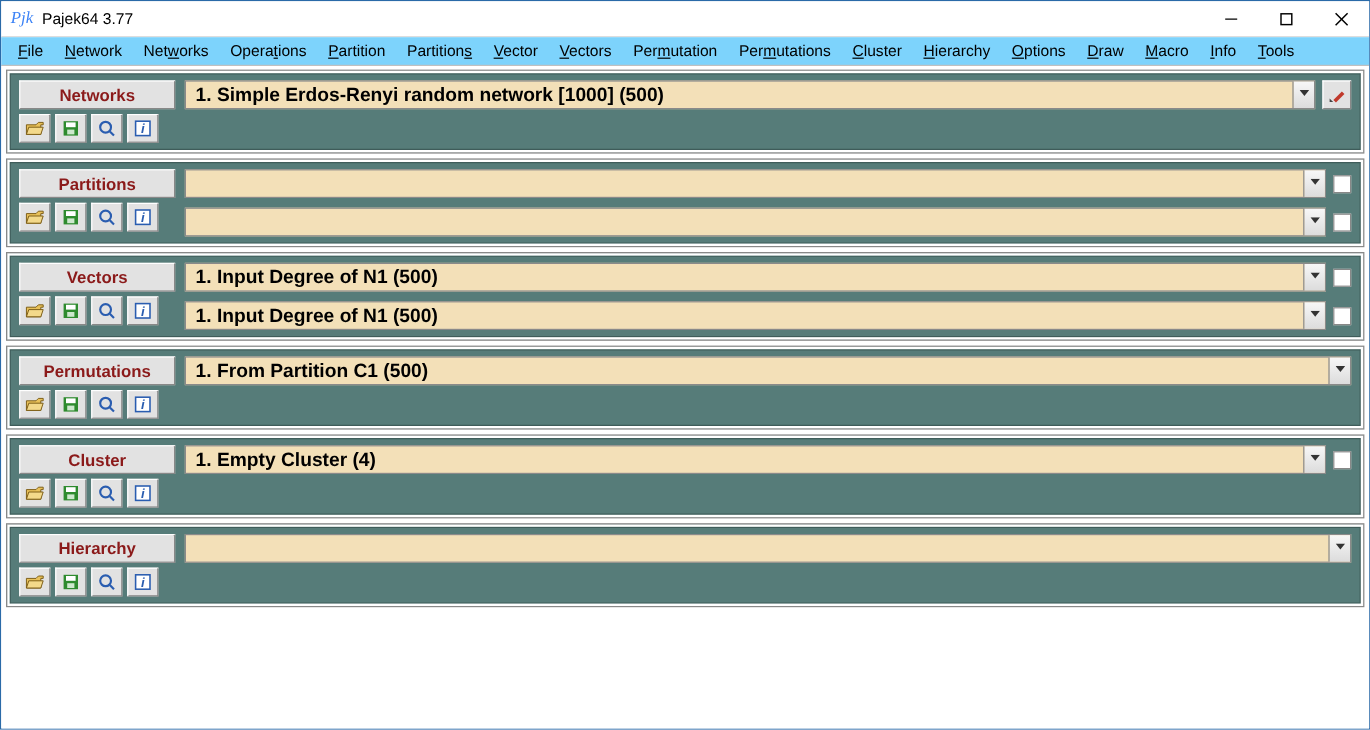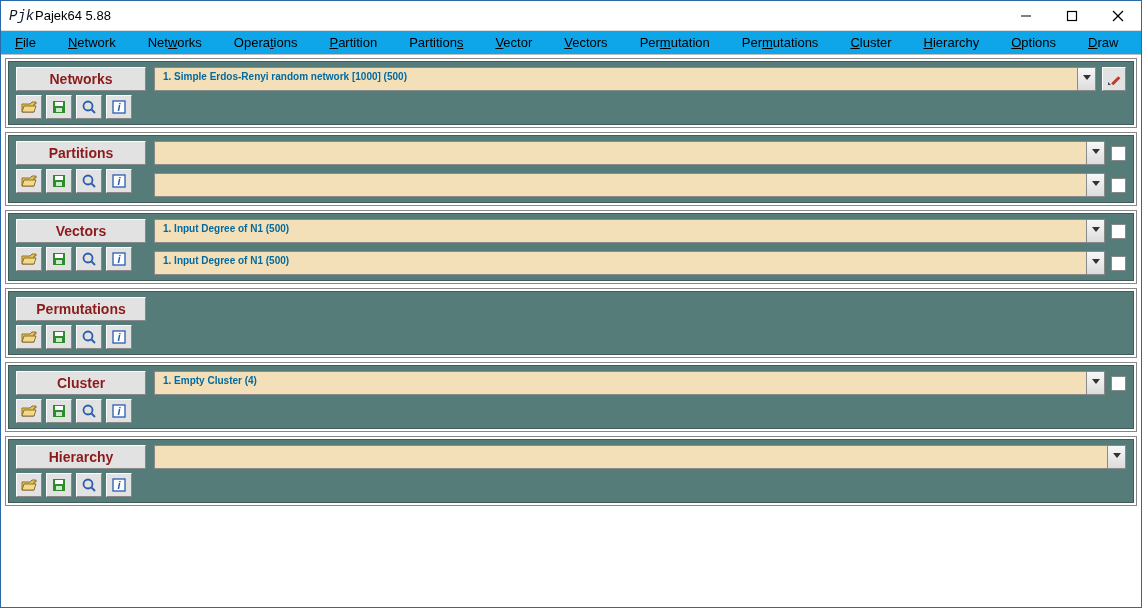--- a/index.html
+++ b/index.html
@@ -1,55 +1,55 @@
 <!DOCTYPE html>
 <html><head>
 <meta charset="utf-8">
 <style>
   * { box-sizing: border-box; }
   html, body { margin: 0; padding: 0; font-family: Arial, Helvetica, sans-serif; font-size: 12px; }
   body { background: #fff; width: 1142px; height: 608px; overflow: hidden; border: 1px solid #2a6aa8; }
 
   
   .titlebar { display: flex; align-items: center; height: 30px; background: #fff; border-bottom: 1px solid #ddd; }
-  .titlebar .app-icon { width: 20px; height: 20px; margin: 0 6px 0 8px; font-style: italic; color: #0f172a; font-family: Liberation Mono, monospace; font-size: 14px; line-height: 20px; }
+  .titlebar .app-icon { width: 20px; height: 20px; margin: 0 6px 0 8px; font-style: italic; color: #3b82f6; font-family: Liberation Serif, serif; font-size: 14px; line-height: 20px; }
   .titlebar .title { flex: 1; font-size: 13px; color: #000; }
   .winbtns { display: flex; height: 100%; }
   .winbtn { width: 46px; display: flex; align-items: center; justify-content: center; font-size: 14px; color: #000; cursor: default; }
 
   
-  .menubar { display: flex; align-items: center; height: 24px; padding: 0 6px; background: #0ea5e9; border-bottom: 1px solid #c0c0c0; gap: 16px; }
+  .menubar { display: flex; align-items: center; height: 24px; padding: 0 6px; background: #7dd3fc; border-bottom: 1px solid #c0c0c0; gap: 2px; }
   .menuitem { padding: 3px 8px; font-size: 13px; color: #000; cursor: default; white-space: nowrap; }
   .menuitem .ul { text-decoration: underline; }
 
   
   .workarea { background: #fff; padding: 4px 5px 5px 5px; height: calc(608px - 30px - 24px); overflow: hidden; }
   .panel { background: #567c79; border: 2px solid #fff; outline: 1px solid #888; margin-bottom: 6px; padding: 6px 8px 6px 8px; box-shadow: inset 1px 1px 0 #3f5c5a, inset -1px -1px 0 #3f5c5a; }
 
   .panel-body { display: flex; align-items: flex-start; gap: 8px; }
   .leftcol { width: 130px; flex: 0 0 130px; }
   .panel-title { display: block; text-align: center; font-weight: bold; font-size: 14px; color: #8b1a1a; background: #e2e2e2; border: 1px solid #fff; border-right-color:#888; border-bottom-color:#888; padding: 3px 0; margin-bottom: 4px; cursor: default; }
   .toolbtns { display: flex; gap: 4px; }
   .toolbtn { width: 26px; height: 24px; background: #e2e2e2; border: 1px solid #fff; border-right-color:#888; border-bottom-color:#888; display: flex; align-items: center; justify-content: center; cursor: default; }
 
   .rows { flex: 1; display: flex; flex-direction: column; gap: 8px; }
   .row { display: flex; align-items: stretch; gap: 6px; }
   .combo { flex: 1; display: flex; height: 24px; background: #f3e0b8; border: 1px solid #8a8a8a; }
-  .combo-text { flex: 1; padding: 3px 8px; font-weight: bold; font-size: 10px; color: #0369a1; white-space: nowrap; overflow: hidden; }
+  .combo-text { flex: 1; padding: 3px 8px; font-weight: bold; font-size: 16px; color: #000000; white-space: nowrap; overflow: hidden; }
   .combo-btn { width: 18px; background: linear-gradient(#f7f7f7,#dcdcdc); border-left: 1px solid #8a8a8a; display: flex; align-items: center; justify-content: center; cursor: default; }
   .combo-btn svg { width: 8px; height: 8px; }
   .editbtn { width: 24px; height: 24px; background: #e2e2e2; border: 1px solid #fff; border-right-color:#888; border-bottom-color:#888; display:flex; align-items:center; justify-content:center; cursor: default;}
   .chk { width: 15px; height: 15px; background:#fff; border:1px solid #888; align-self:center; cursor: default;}
 </style>
 </head>
 <body>
 
 <div class="titlebar">
   <span class="app-icon">Pjk</span>
-  <span class="title">Pajek64 5.88</span>
+  <span class="title">Pajek64 3.77</span>
   <div class="winbtns">
     <div class="winbtn">
         <svg width="12" height="12">
           <line x1="1" y1="6" x2="11" y2="6" stroke="#000" stroke-width="1"></line>
         </svg>
       </div>
     <div class="winbtn">
         <svg width="12" height="12">
           <rect x="1.5" y="1.5" width="9" height="9" fill="none" stroke="#000" stroke-width="1.2"></rect>
         </svg>
@@ -256,20 +256,33 @@
                 <use href="#svg-search"></use>
               </svg>
             </div>
       <div class="toolbtn">
               <svg width="16" height="16">
                 <use href="#svg-info"></use>
               </svg>
             </div>
     </div>
   </div>
+      <div class="rows">
+          <div class="row">
+    <div class="combo">
+      <div class="combo-text">1. From Partition C1 (500)</div>
+      <div class="combo-btn">
+                <svg width="8" height="6">
+                  <use href="#svg-chev"></use>
+                </svg>
+              </div>
+    </div>
+
+  </div>
+        </div>
     </div>
   </div>
     <div class="panel">
     <div class="panel-body">
       <div class="leftcol">
     <div class="panel-title">Cluster</div>
     <div class="toolbtns">
       <div class="toolbtn">
               <svg width="16" height="16">
                 <use href="#svg-open"></use>

